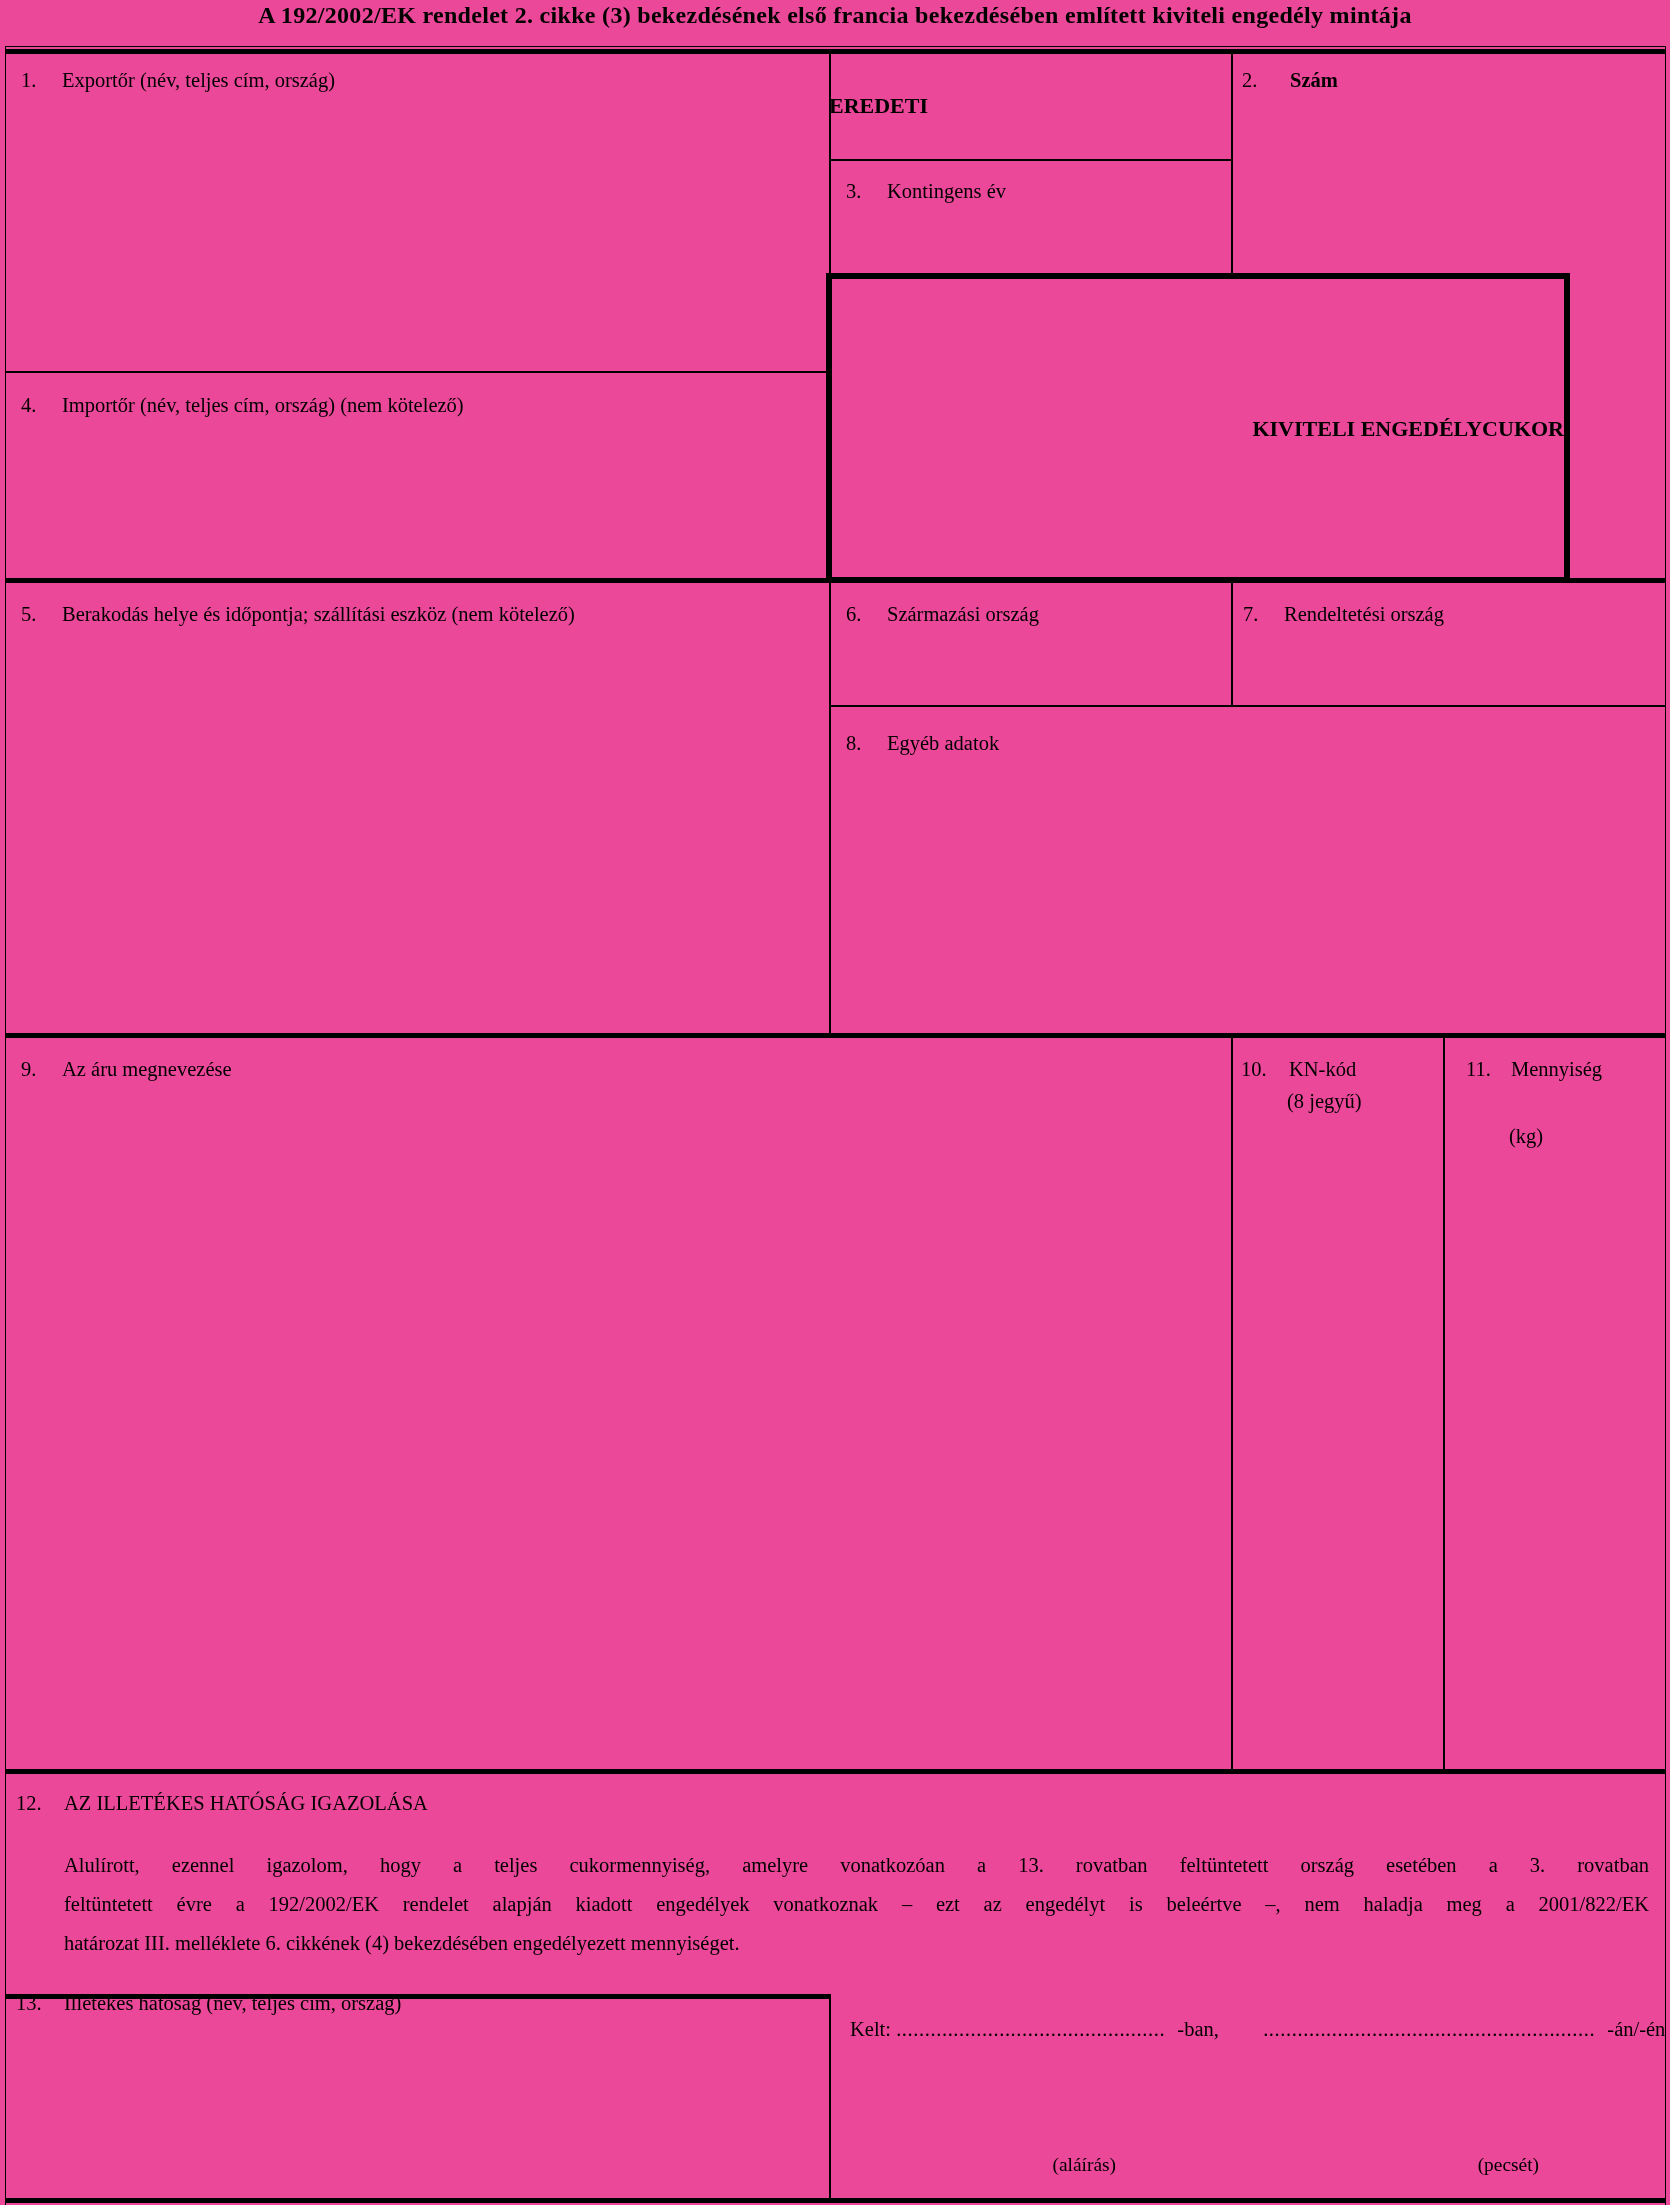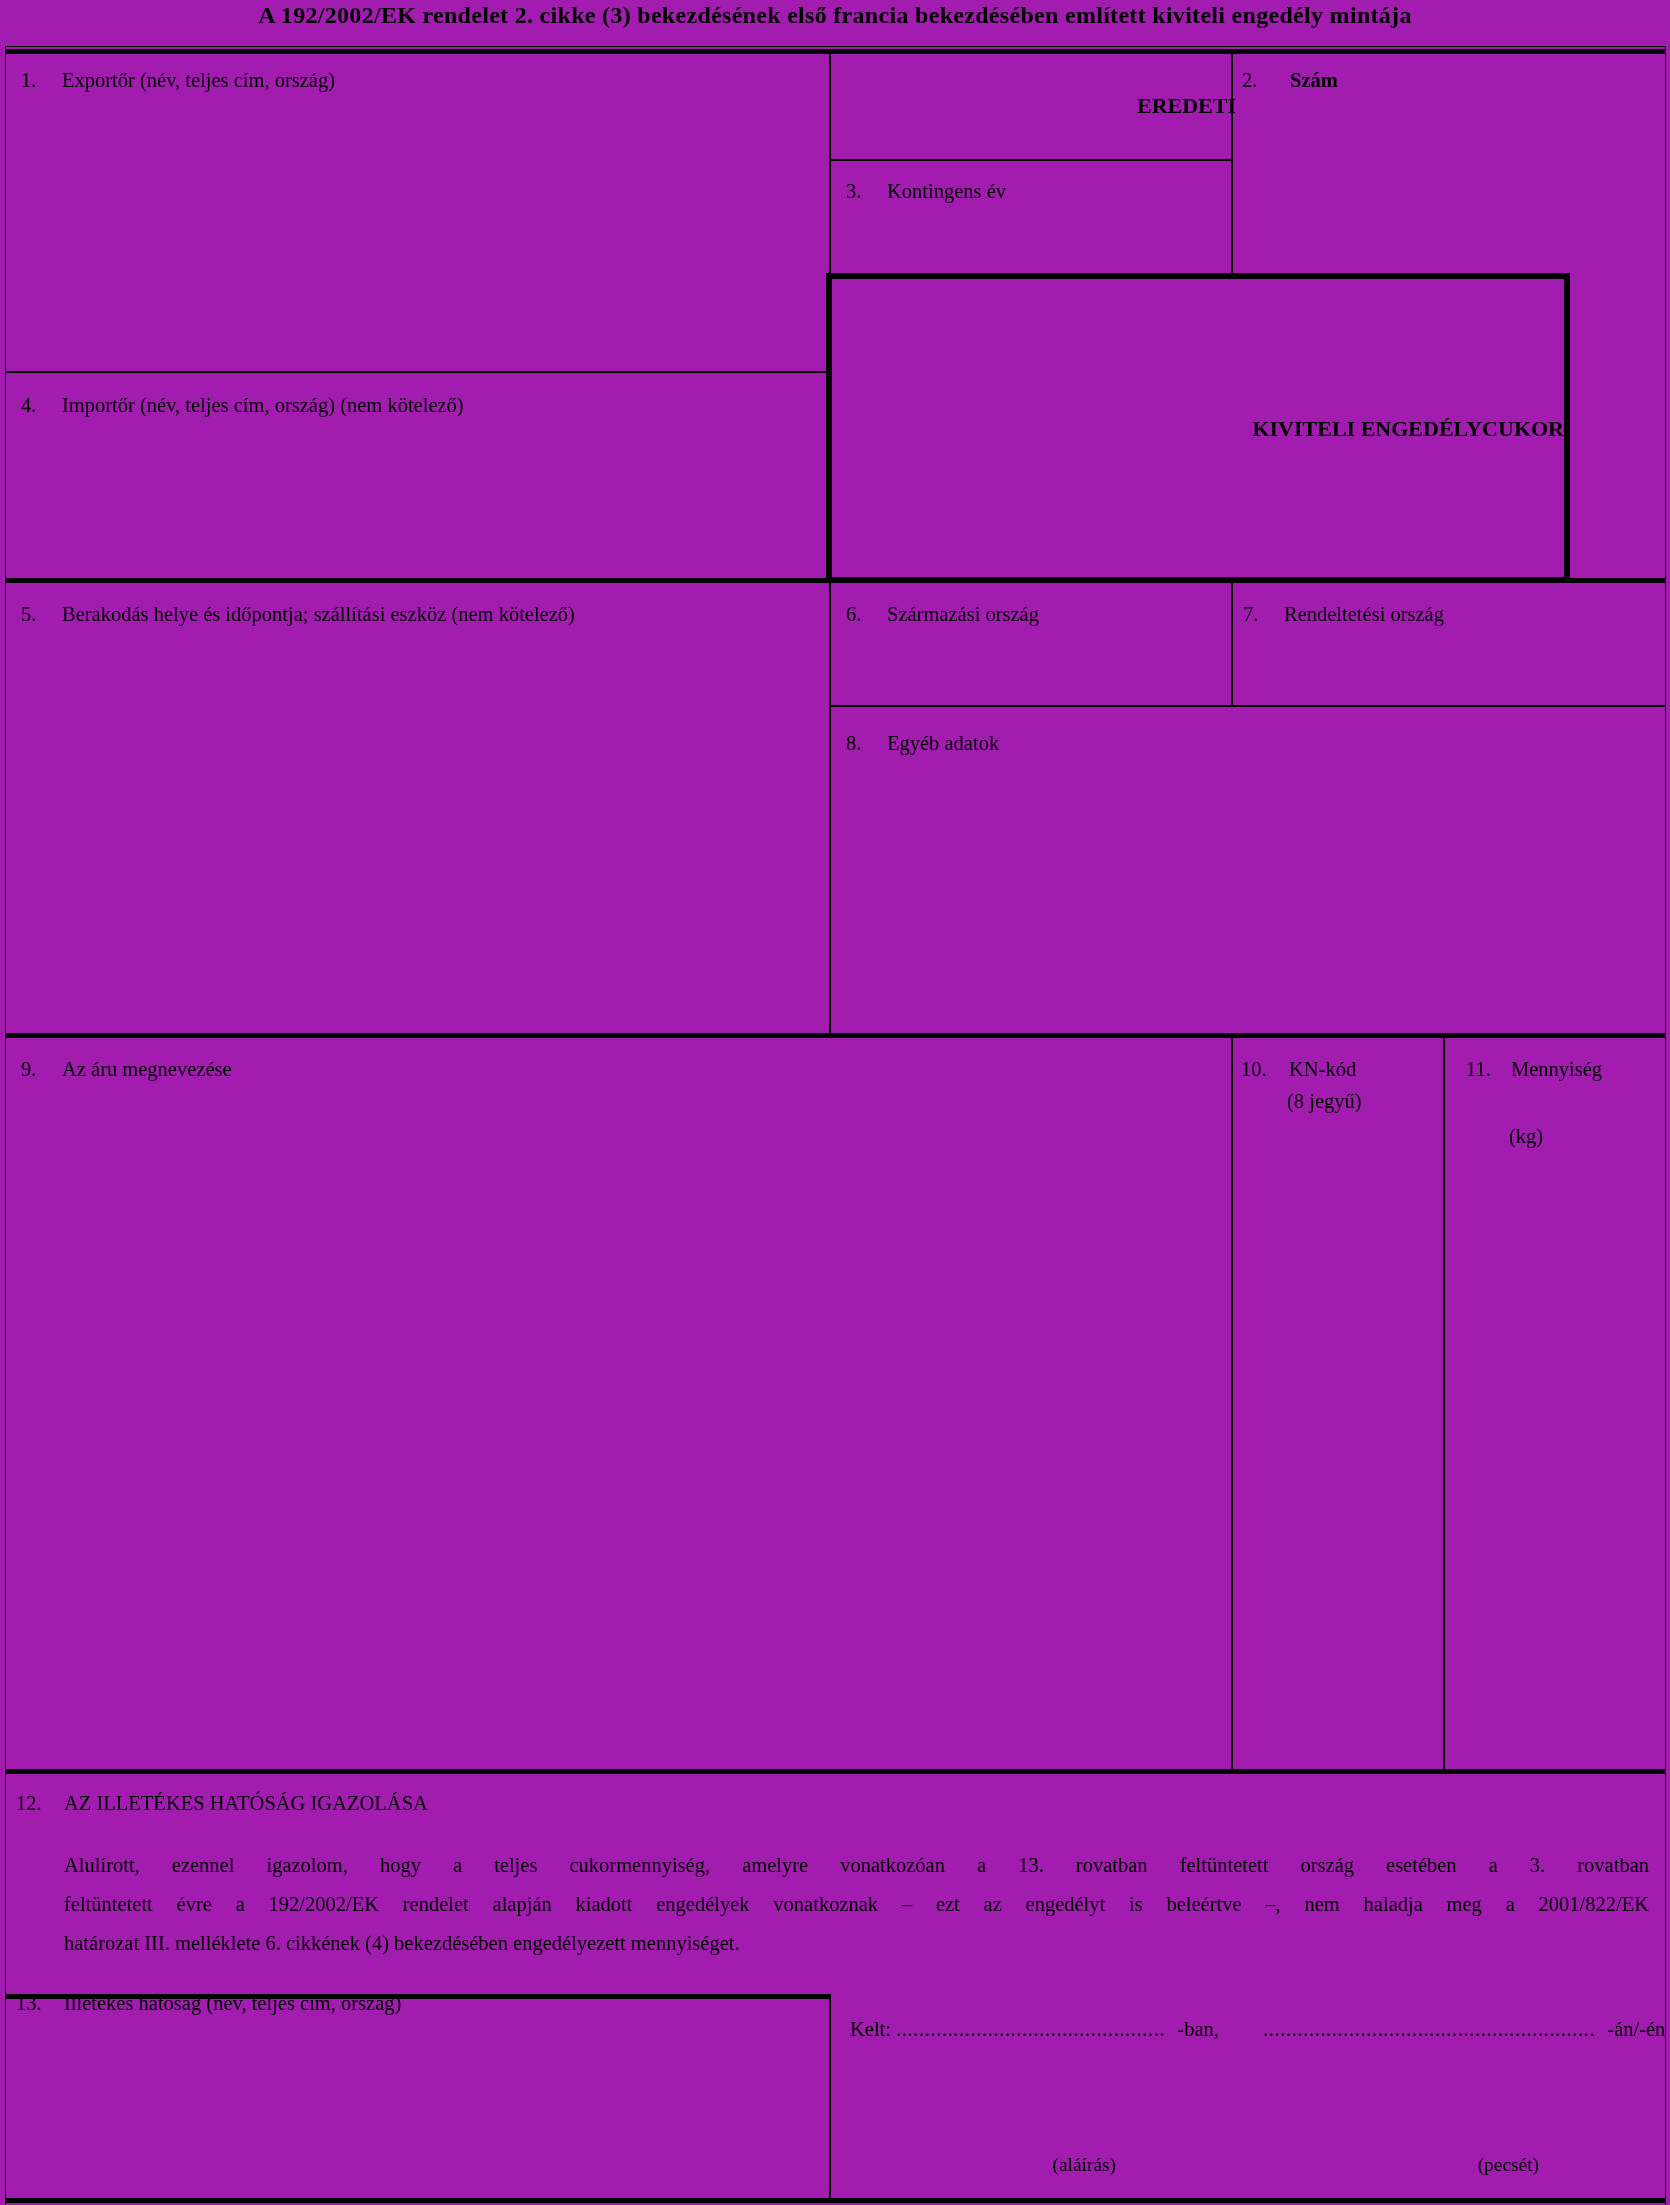--- a/index.html
+++ b/index.html
@@ -1,17 +1,17 @@
 <!DOCTYPE html>
 <html style="font-size:9.4px"><head>
 <meta charset="utf-8">
 <style>
   html,body{margin:0;padding:0;background:#ffffff;}
   body{font-family:"Liberation Serif", serif; color:#000;}
-  #page{position:relative; width:1670px; height:2205px; background:#a21caf; overflow:hidden;}
+  #page{position:relative; width:1670px; height:2205px; background:#ec4899; overflow:hidden;}
 
   
   .doc-title{position:absolute; left:0; top:2.3px; width:1670px; text-align:center;
              font-size:24px; font-weight:bold; letter-spacing:0.3px;}
   .lbl{position:absolute; font-size:20.5px; line-height:25px; white-space:nowrap;}
   .num{display:inline-block; width:41px;}
   .num2{display:inline-block; width:48px;}
   .bold{font-weight:bold;}
 
   
@@ -20,22 +20,22 @@
   .hr{position:absolute; background:#000; height:1.8px;}
   .hr-med{position:absolute; background:#000; height:2.3px;}
   .hr-thick{position:absolute; background:#000; height:4.7px;}
   .vr{position:absolute; background:#000; width:1.8px;}
 
   .license-box{position:absolute; left:826px; top:273px; width:744px; height:310px;
                border:6.5px solid #000; box-sizing:border-box;
                display:flex; flex-direction:row; align-items:center; justify-content:flex-end;}
   .license-box .lt{font-size:22px; font-weight:bold; line-height:33px; text-align:center;}
 
-  .eredeti{position:absolute; left:829px; top:93px; width:401px; text-align:right;
-           font-size:22px; font-weight:bold;padding-left:6px;}
+  .eredeti{position:absolute; left:829px; top:93px; width:401px; text-align:left;
+           font-size:22px; font-weight:bold;}
 
   
   .p12{position:absolute; left:64px; top:1846px; width:1585px;
        font-size:20.5px; line-height:39px;}
   .p12 .pline{text-align:justify;}
   .p12 .fill{text-align-last:justify;}
 
   
   .kelt{position:absolute; left:850px; top:2018px; font-size:20.5px; white-space:nowrap;}
   .kelt .dots{letter-spacing:0.6px;}

